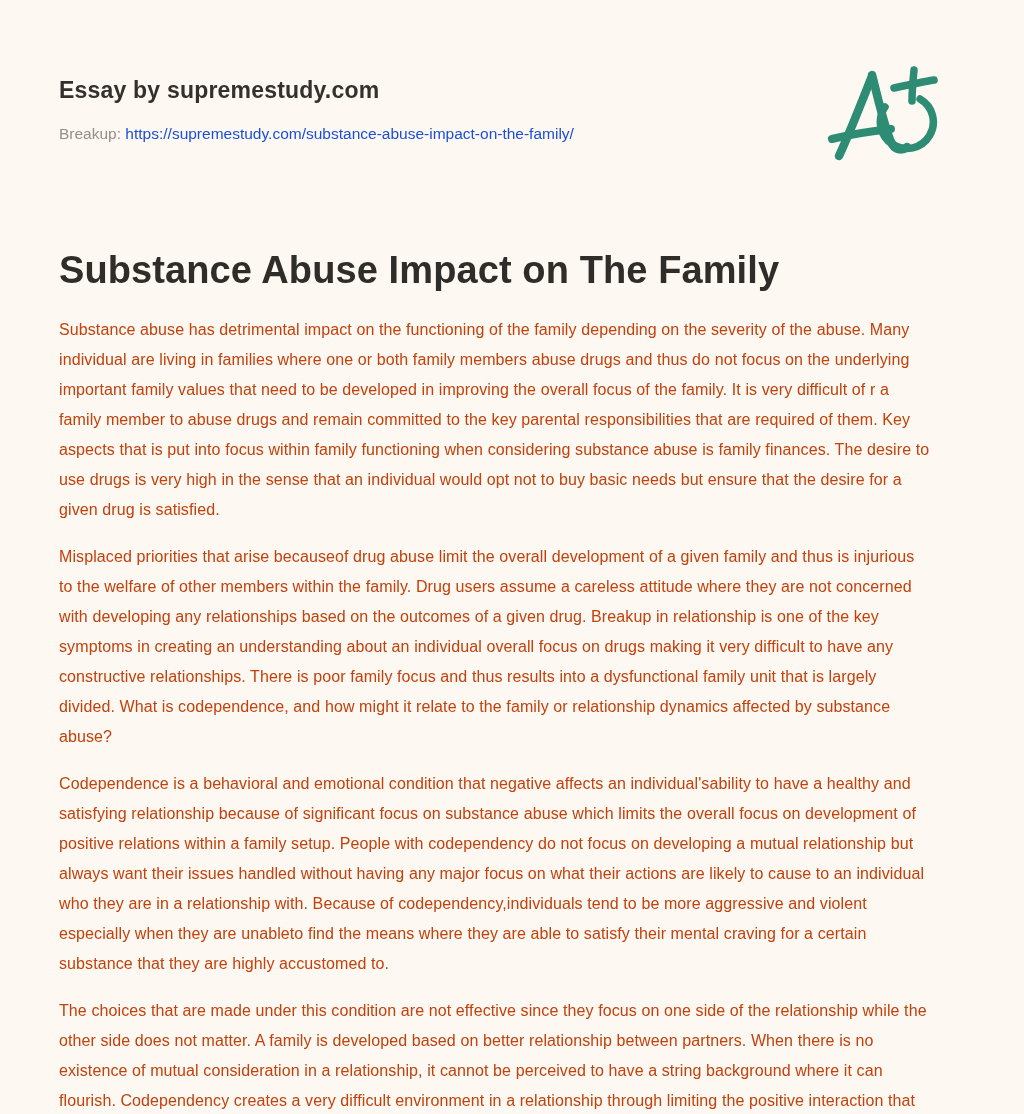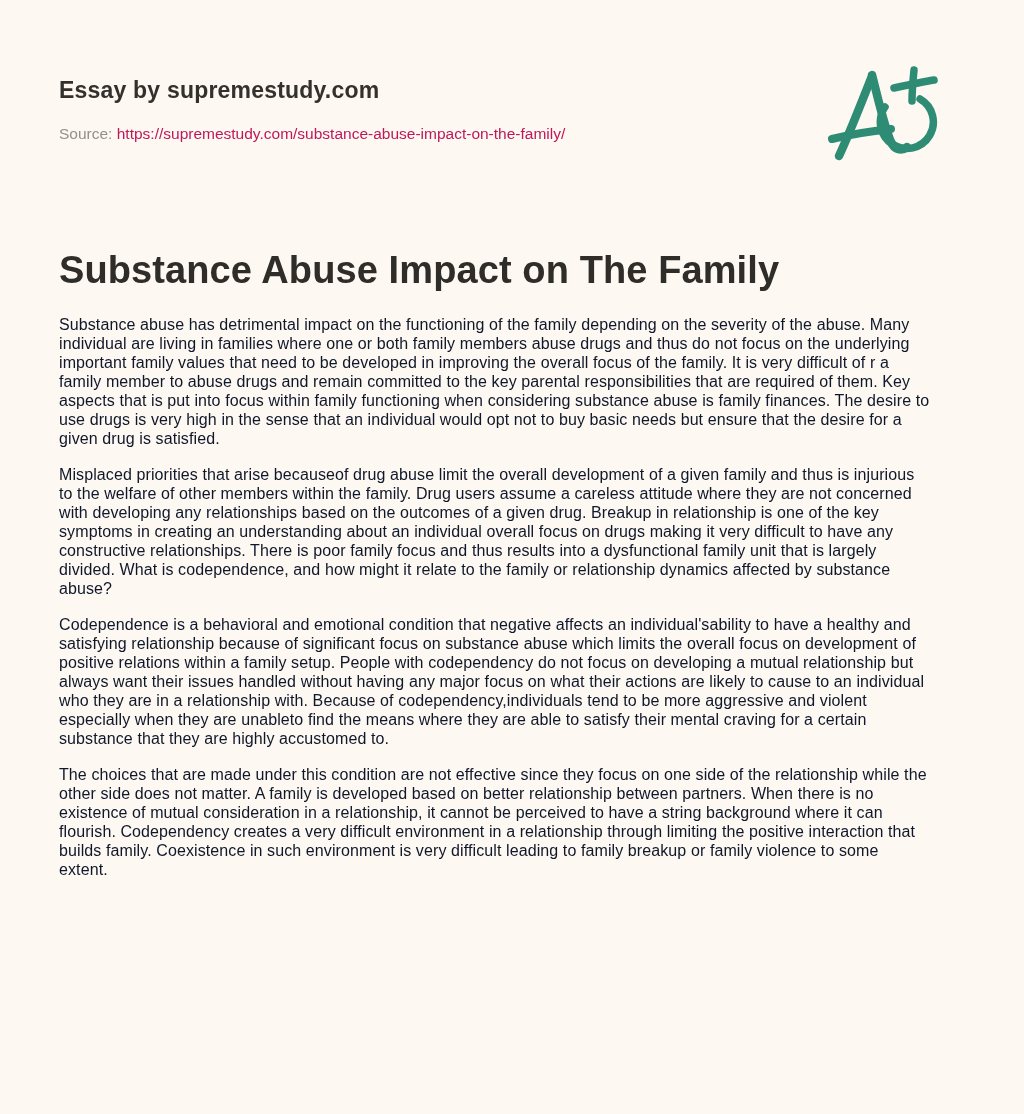--- a/index.html
+++ b/index.html
@@ -30,21 +30,21 @@
     letter-spacing: 0.2px;
     line-height: 28px;
   }
   .source-line {
     margin-top: 19px;
     font-size: 15.5px;
     line-height: 22px;
     color: #93908a;
   }
   .source-line a {
-    color: #be185d;
+    color: #1d4ed8;
     text-decoration: none;
   }
   .logo {
     position: absolute;
     top: 62px;
     right: 86px;
     width: 114px;
     height: 108px;
   }
   h1.article-title {
@@ -54,22 +54,22 @@
     color: #2f2d29;
     letter-spacing: 0.1px;
     line-height: 38px;
   }
   .article-body {
     margin-top: 26px;
   }
   .article-body p {
     margin: 4px 0 17px 0;
     font-size: 16px;
-    line-height: 19px;
-    color: #0f172a;
+    line-height: 30px;
+    color: #c2410c;
     letter-spacing: 0.1px;
   }
 </style>
 </head>
 <body>
 
 <div class="page">
 
   <svg class="logo" viewBox="0 0 114 108" fill="none" xmlns="http://www.w3.org/2000/svg">
     <g stroke="#2e8b74" stroke-linecap="round" fill="none">
@@ -85,21 +85,21 @@
       <path d="M 90 8 C 89 18 88 29 88 39" stroke-width="7.5"></path>
 
       <path d="M 70 26 C 84 23 98 20 110 18" stroke-width="7.5"></path>
     </g>
   </svg>
 
   <div class="content">
 
     <div class="essay-by">Essay by supremestudy.com</div>
 
-    <div class="source-line"><span>Source:</span> <a href="#">https://supremestudy.com/substance-abuse-impact-on-the-family/</a></div>
+    <div class="source-line"><span>Breakup:</span> <a href="#">https://supremestudy.com/substance-abuse-impact-on-the-family/</a></div>
 
     <h1 class="article-title">Substance Abuse Impact on The Family</h1>
 
     <div class="article-body">
       <p>Substance abuse has detrimental impact on the functioning of the family depending on the severity of the abuse. Many individual are living in families where one or both family members abuse drugs and thus do not focus on the underlying important family values that need to be developed in improving the overall focus of the family. It is very difficult of r a family member to abuse drugs and remain committed to the key parental responsibilities that are required of them. Key aspects that is put into focus within family functioning when considering substance abuse is family finances. The desire to use drugs is very high in the sense that an individual would opt not to buy basic needs but ensure that the desire for a given drug is satisfied.</p>
       <p>Misplaced priorities that arise becauseof drug abuse limit the overall development of a given family and thus is injurious to the welfare of other members within the family. Drug users assume a careless attitude where they are not concerned with developing any relationships based on the outcomes of a given drug. Breakup in relationship is one of the key symptoms in creating an understanding about an individual overall focus on drugs making it very difficult to have any constructive relationships. There is poor family focus and thus results into a dysfunctional family unit that is largely divided. What is codependence, and how might it relate to the family or relationship dynamics affected by substance abuse?</p>
       <p>Codependence is a behavioral and emotional condition that negative affects an individual'sability to have a healthy and satisfying relationship because of significant focus on substance abuse which limits the overall focus on development of positive relations within a family setup. People with codependency do not focus on developing a mutual relationship but always want their issues handled without having any major focus on what their actions are likely to cause to an individual who they are in a relationship with. Because of codependency,individuals tend to be more aggressive and violent especially when they are unableto find the means where they are able to satisfy their mental craving for a certain substance that they are highly accustomed to.</p>
       <p>The choices that are made under this condition are not effective since they focus on one side of the relationship while the other side does not matter. A family is developed based on better relationship between partners. When there is no existence of mutual consideration in a relationship, it cannot be perceived to have a string background where it can flourish. Codependency creates a very difficult environment in a relationship through limiting the positive interaction that builds family. Coexistence in such environment is very difficult leading to family breakup or family violence to some extent.</p>
     </div>
 

